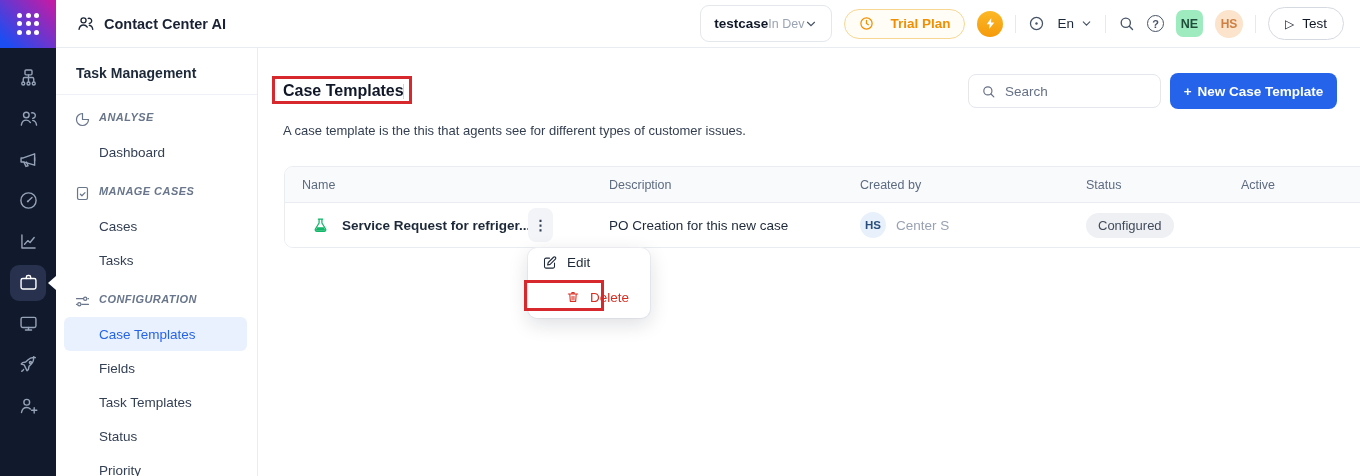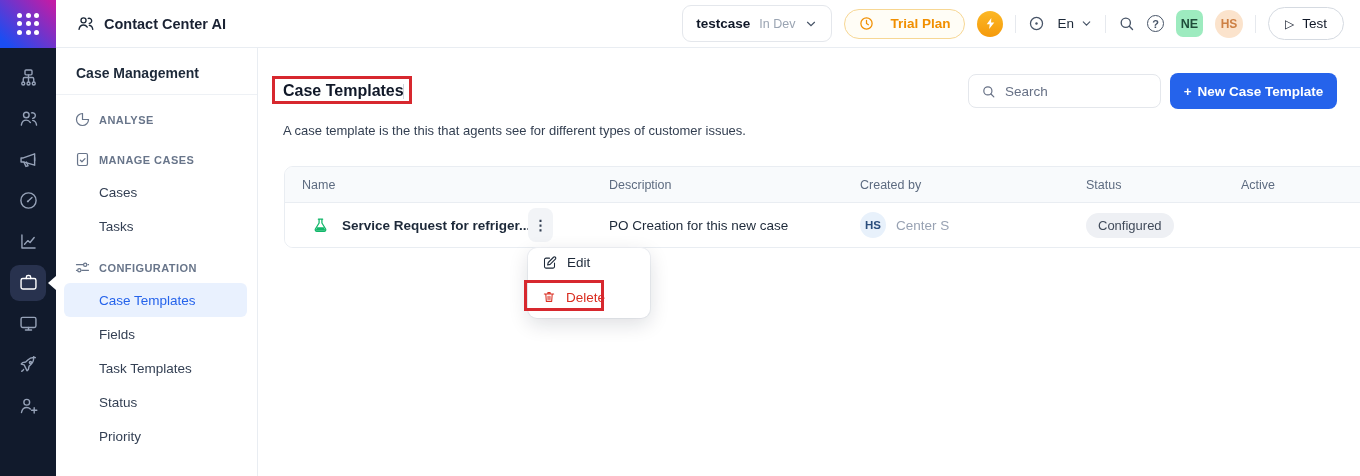--- a/index.html
+++ b/index.html
@@ -10,21 +10,21 @@
   
   .topbar { position:absolute; left:0; top:0; width:1360px; height:48px; background:#fff;
             border-bottom:1px solid #e9edf2; display:flex; align-items:center; z-index:6; }
   .logo { width:56px; height:48px; background:linear-gradient(45deg,#1b4df2 10%,#c21ca6 95%);
           display:grid; place-items:center; flex:none; }
   .dots { display:grid; grid-template-columns:repeat(3,5px); gap:3.5px; }
   .dots i { width:5px; height:5px; border-radius:50%; background:#fff; }
   .brand { display:flex; align-items:center; gap:9px; margin-left:20px; }
   .brand-title { font-size:14.5px; font-weight:700; color:#1a2233; }
   .topbar-right { margin-left:auto; display:flex; align-items:center; gap:12px; padding-right:16px; }
-  .env-switcher { display:flex; align-items:center; gap:9px; height:37px; padding:0 13px;
+  .env-switcher { display:flex; align-items:center; height:37px; padding:0 13px;
                   border:1px solid #e4e7ec; border-radius:9px; background:#fff; cursor:pointer; }
   .env-name { font-size:13.5px; font-weight:700; color:#101828; }
   .env-stage { font-size:12.5px; color:#9aa4b2; }
   .trial-pill { display:flex; align-items:center; gap:16px; height:30px; padding:0 14px;
                 border:1px solid #f7d794; background:#fffdf6; border-radius:16px;
                 color:#f18f01; font-size:13.5px; font-weight:700; cursor:pointer; }
   .bolt-btn { width:26px; height:26px; border-radius:50%; background:linear-gradient(180deg,#fcb826,#f59a0b);
               display:grid; place-items:center; cursor:pointer; }
   .vdiv { width:1px; height:18px; background:#e6e9ee; }
   .lang { display:flex; align-items:center; gap:6px; font-size:13.5px; color:#1d2939; cursor:pointer; }
@@ -47,22 +47,22 @@
   .rail-item.active .icwrap { width:36px; height:36px; background:#28324e; border-radius:9px; color:#ffffff; }
   .rail-pointer { position:absolute; right:0; top:50%; transform:translateY(-50%); width:0; height:0;
                   border-top:7px solid transparent; border-bottom:7px solid transparent; border-right:8px solid #fff; }
 
   
   .subnav { position:absolute; left:56px; top:48px; width:202px; height:428px; background:#fff;
             border-right:1px solid #e9edf2; }
   .subnav-title { padding:17px 20px 13px 20px; font-size:14px; font-weight:700; color:#1d2939;
                   border-bottom:1px solid #eef1f5; }
   .section { margin-top:8px; }
-  .section-head { display:flex; align-items:center; gap:8px; padding:8px 0 7px 18px;
-                  color:#68758a; font-size:11px; font-weight:700; letter-spacing:.45px; }
+  .section-head { display:flex; align-items:flex-start; gap:8px; padding:8px 0 7px 18px;
+                  color:#68758a; font-size:11px; font-weight:700; letter-spacing:.45px;font-style:italic; }
   .nav-item { height:34px; display:flex; align-items:center; margin:0 10px 0 8px; padding-left:35px;
               font-size:13.5px; color:#344054; border-radius:6px; cursor:pointer; }
   .nav-item.active { background:#e9f1fe; color:#2563eb; font-weight:500; }
 
   
   .main { position:absolute; left:258px; top:48px; width:1102px; height:428px; background:#fff; }
   .page-title { position:absolute; left:25px; top:34px; font-size:16px; font-weight:700; color:#101828; }
   .title-sep { position:absolute; left:145px; top:36px; width:1px; height:15px; background:#cfd4dc; }
   .page-desc { position:absolute; left:25px; top:75px; font-size:13px; color:#333f51; }
   .search-box { position:absolute; left:710px; top:26px; width:193px; height:34px; border:1px solid #e4e7ec;
@@ -97,21 +97,21 @@
   .status-badge { display:inline-block; background:#eef0f4; color:#414b5a; font-size:13px;
                   padding:5px 12px; border-radius:14px; }
   .toggle { width:37px; height:20px; border-radius:10px; background:#2563eb; position:relative; cursor:pointer; }
   .toggle .knob { position:absolute; right:2px; top:2px; width:16px; height:16px; border-radius:50%; background:#fff; }
 
   
   .menu { position:absolute; left:270px; top:200px; width:122px; background:#fff; border-radius:9px;
           box-shadow:0 6px 20px rgba(16,24,40,.14), 0 0 0 1px #f2f4f7; padding:0 0 7px 0; z-index:7; }
   .menu-item { height:28px; display:flex; align-items:center; gap:10px; padding:0 14px; font-size:13.5px;
                color:#1d2939; cursor:pointer; }
-  .menu-item.delete { color:#d92d20; margin-top:7px; }
+  .menu-item.delete { color:#d92d20; margin-top:7px;margin-left:24px; }
 
   
   .annotate { position:absolute; border:3px solid #d7282e; z-index:9; pointer-events:none; }
   .annotate.title-box { left:14px; top:28px; width:140px; height:28px; }
   .annotate.delete-box { left:266px; top:232px; width:80px; height:31px; }
 </style>
 </head>
 <body>
 
 <header class="topbar">
@@ -287,32 +287,33 @@
       <svg viewBox="0 0 24 24" width="21" height="21" fill="none" stroke="currentColor" stroke-width="1.6" stroke-linecap="round" stroke-linejoin="round">
         <circle cx="10" cy="8.3" r="3.3"></circle>
           <path d="M4 20c.6-3.7 3-5.7 6-5.7 1.6 0 3 .6 4.1 1.7"></path>
           <path d="M18.5 14.5v6M15.5 17.5h6"></path>
       </svg>
     </span>
   </div>
 </nav>
 
 <aside class="subnav">
-  <div class="subnav-title">Case Management</div>
+  <div class="subnav-title">Task Management</div>
 
   <div class="section">
     <div class="section-head">
       <span>
         <svg viewBox="0 0 24 24" width="17" height="17" fill="none" stroke="#68758a" stroke-width="1.7" stroke-linecap="round" stroke-linejoin="round">
           <path d="M20.5 12A8.5 8.5 0 1 1 12 3.5"></path>
             <path d="M12 3.5V12h8.5"></path>
         </svg>
       </span>
       <span>ANALYSE</span>
     </div>
+    <div class="nav-item">Dashboard</div>
   </div>
 
   <div class="section">
     <div class="section-head">
       <span>
         <svg viewBox="0 0 24 24" width="17" height="17" fill="none" stroke="#68758a" stroke-width="1.7" stroke-linecap="round" stroke-linejoin="round">
           <rect x="5" y="3.5" width="14" height="17" rx="2"></rect>
             <path d="m9 13 2.2 2.2 4.3-4.4"></path>
         </svg>
       </span>

